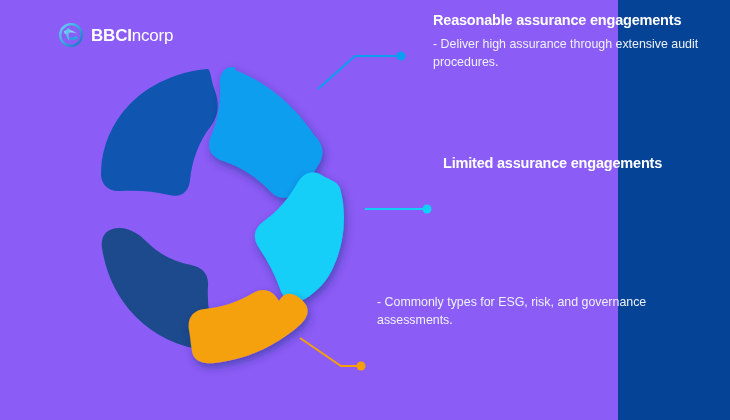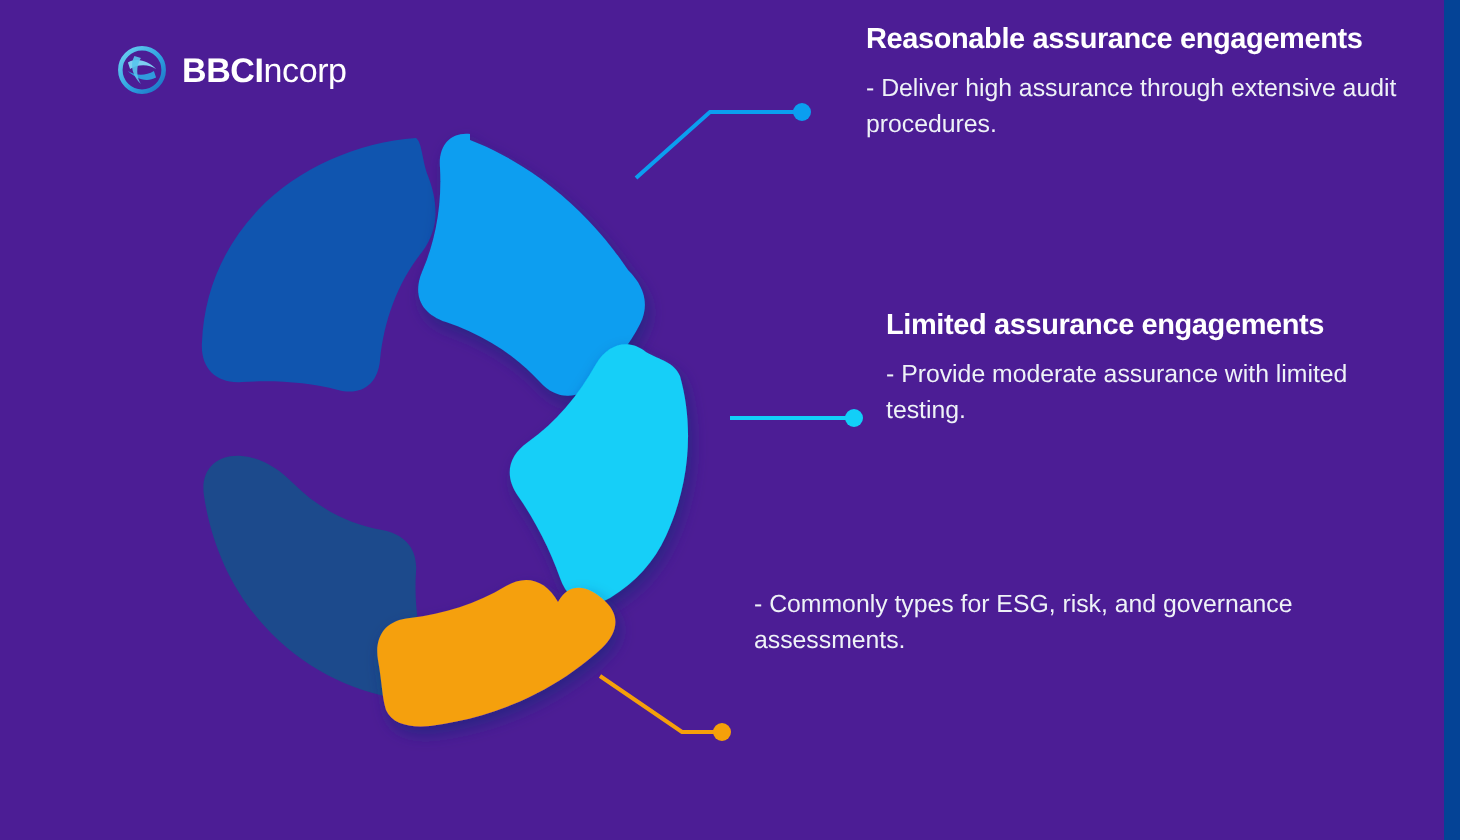--- a/index.html
+++ b/index.html
@@ -10,23 +10,23 @@
     width: 730px;
     height: 420px;
     background: #044396;
     font-family: "Liberation Sans", sans-serif;
     overflow: hidden;
     position: relative;
   }
 
   #infographic {
     position: relative;
-    width: 722px;
+    width: 618px;
     height: 420px;
-    background: #4c1d95;
+    background: #8b5cf6;
   }
 
   
   .logo {
     position: absolute;
     left: 58px;
     top: 22px;
     display: flex;
     align-items: center;
     gap: 7px;
@@ -205,20 +205,19 @@
     </svg>
   </div>
 
   <div class="callout" id="callout-1">
     <h3>Reasonable assurance engagements</h3>
     <p>- Deliver high assurance through extensive audit procedures.</p>
   </div>
 
   <div class="callout" id="callout-2">
     <h3>Limited assurance engagements</h3>
-    <p>- Provide moderate assurance with limited testing.</p>
   </div>
 
   <div class="callout" id="callout-3">
     <p>- Commonly types for ESG, risk, and governance assessments.</p>
   </div>
 
 </div>
 
 </body></html>

